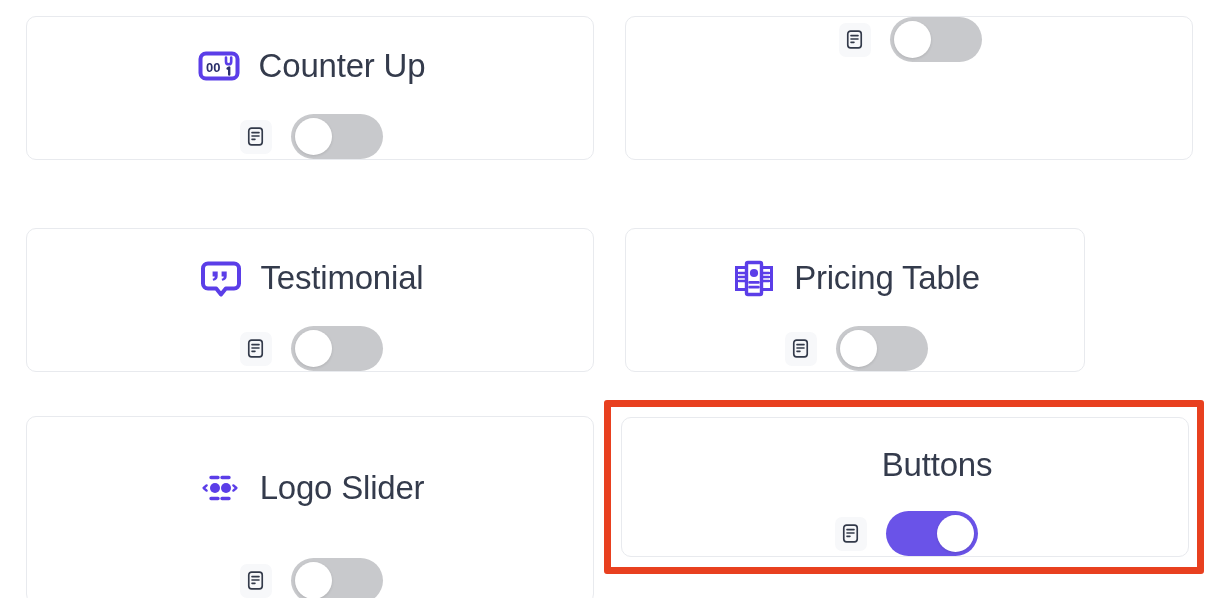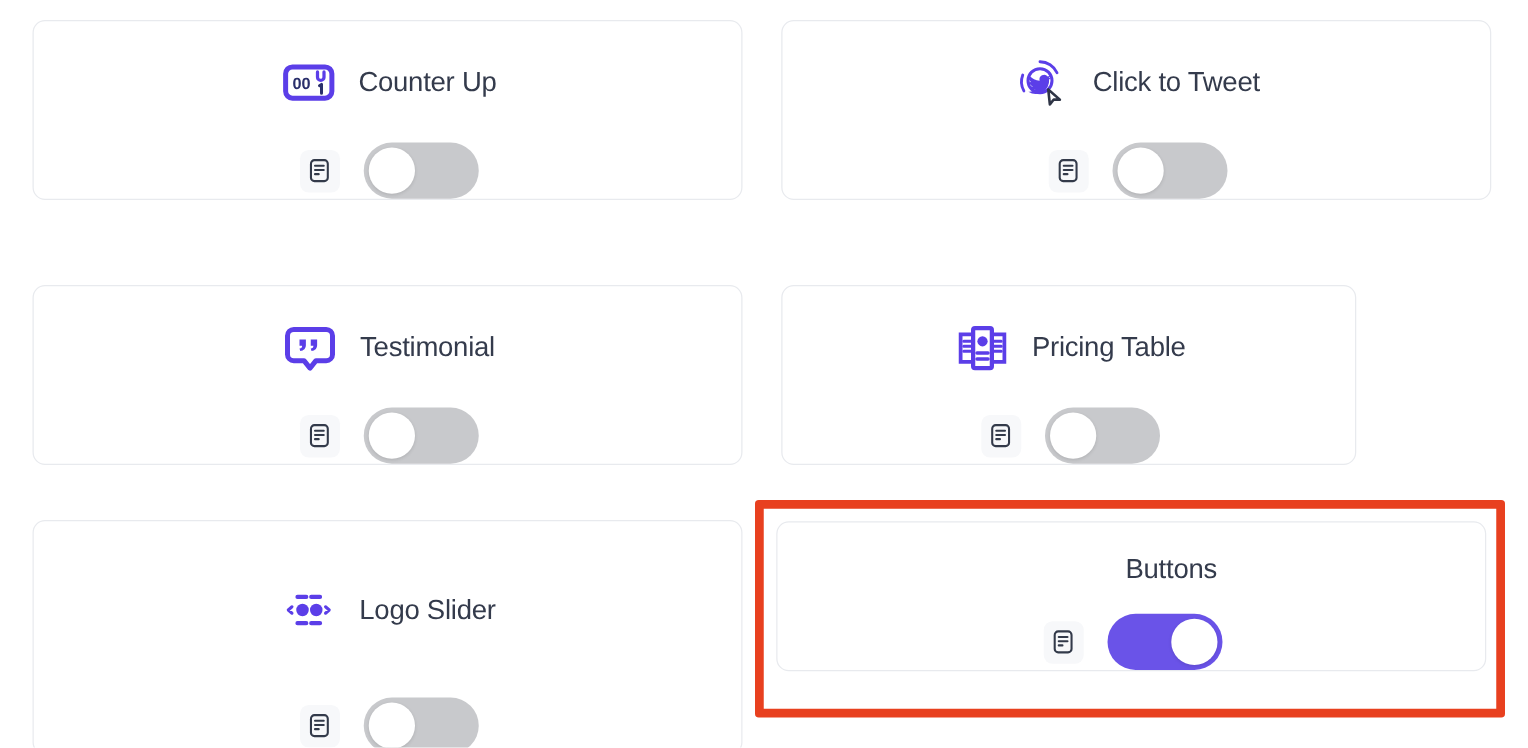--- a/index.html
+++ b/index.html
@@ -44,21 +44,21 @@
     width: 44px;
     height: 44px;
     flex: 0 0 44px;
     display: flex;
     align-items: center;
     justify-content: center;
     margin-right: 18px;
   }
 
   .card-title {
-    font-size: 22px;
+    font-size: 33px;
     font-weight: 500;
     color: #343b4c;
     letter-spacing: -0.2px;
     white-space: nowrap;
   }
 
   .card-right {
     display: flex;
     align-items: center;
     flex: 0 0 auto;
@@ -136,35 +136,20 @@
     <rect x="4.3" y="2.4" width="15.4" height="19.2" rx="3.2" stroke="#333a4a" stroke-width="1.9"></rect>
     <path d="M8 7.6h8M8 11.4h8M8 15.2h3.4" stroke="#333a4a" stroke-width="1.9" stroke-linecap="round"></path>
   </svg>
         </div>
         <div class="toggle" role="switch" aria-checked="false">
           <span class="knob"></span>
         </div>
       </div>
     </div>
     <div class="card" style="left: 625px; top: 16px; width: 568px; height: 144px;">
-      <div class="card-left">
-        <span class="widget-icon">
-          <svg id="ico-click-to-tweet-icon" viewBox="0 0 44 44" width="44" height="44" fill="none">
-    <circle cx="20" cy="20.5" r="9.6" stroke="#5b3ee8" stroke-width="2.4"></circle>
-    <path d="M20 5.4a15 15 0 0 1 13.6 8.8" stroke="#5b3ee8" stroke-width="2.3" stroke-linecap="round"></path>
-    <path d="M7.1 28.7A15 15 0 0 1 6.2 16" stroke="#5b3ee8" stroke-width="2.3" stroke-linecap="round"></path>
-    <path d="M29.1 17.7c-.7.3-1.4.5-2.2.6.8-.5 1.4-1.2 1.7-2.1-.7.4-1.6.8-2.4.9a3.8 3.8 0 0 0-6.5 3.5
-             c-3.2-.2-6-1.7-7.9-4a3.8 3.8 0 0 0 1.2 5.1c-.6 0-1.2-.2-1.7-.5 0 1.9 1.3 3.4 3.1 3.8
-             -.6.2-1.1.2-1.7.1a3.8 3.8 0 0 0 3.6 2.6 7.7 7.7 0 0 1-5.6 1.6 10.8 10.8 0 0 0 16.6-9.7
-             c.8-.6 1.4-1.3 1.8-2z" fill="#5b3ee8"></path>
-    <path d="M26.6 27.6l1.3 11.9 3.1-3.9 4.9 .1-9.3-8.1z" fill="#ffffff" stroke="#2f3546" stroke-width="2.1" stroke-linejoin="round"></path>
-  </svg>
-        </span>
-        <span class="card-title">Click to Tweet</span>
-      </div>
       <div class="card-right">
         <div class="doc-btn">
           <svg id="ico-documentation-icon" viewBox="0 0 24 24" width="21" height="21" fill="none">
     <rect x="4.3" y="2.4" width="15.4" height="19.2" rx="3.2" stroke="#333a4a" stroke-width="1.9"></rect>
     <path d="M8 7.6h8M8 11.4h8M8 15.2h3.4" stroke="#333a4a" stroke-width="1.9" stroke-linecap="round"></path>
   </svg>
         </div>
         <div class="toggle" role="switch" aria-checked="false">
           <span class="knob"></span>
         </div>
@@ -235,21 +220,21 @@
           <svg id="ico-documentation-icon" viewBox="0 0 24 24" width="21" height="21" fill="none">
     <rect x="4.3" y="2.4" width="15.4" height="19.2" rx="3.2" stroke="#333a4a" stroke-width="1.9"></rect>
     <path d="M8 7.6h8M8 11.4h8M8 15.2h3.4" stroke="#333a4a" stroke-width="1.9" stroke-linecap="round"></path>
   </svg>
         </div>
         <div class="toggle" role="switch" aria-checked="false">
           <span class="knob"></span>
         </div>
       </div>
     </div>
-    <div class="card" style="left: 621px; top: 417px; width: 568px; height: 120px;">
+    <div class="card" style="left: 621px; top: 417px; width: 568px; height: 140px;">
       <div class="card-left">
         <span class="widget-icon empty"></span>
         <span class="card-title">Buttons</span>
       </div>
       <div class="card-right">
         <div class="doc-btn">
           <svg id="ico-documentation-icon" viewBox="0 0 24 24" width="21" height="21" fill="none">
     <rect x="4.3" y="2.4" width="15.4" height="19.2" rx="3.2" stroke="#333a4a" stroke-width="1.9"></rect>
     <path d="M8 7.6h8M8 11.4h8M8 15.2h3.4" stroke="#333a4a" stroke-width="1.9" stroke-linecap="round"></path>
   </svg>

